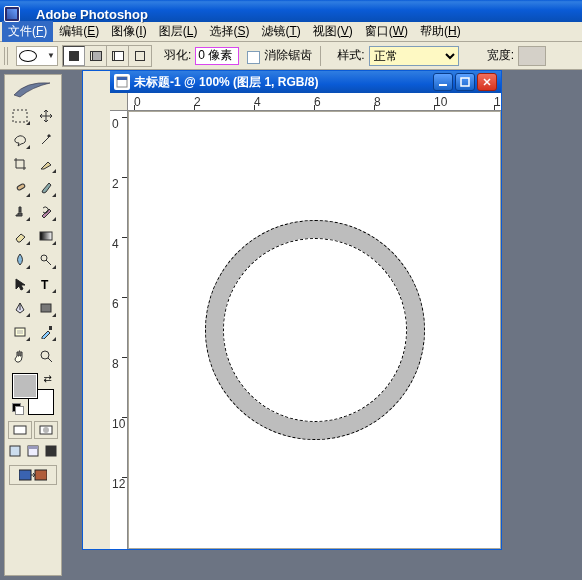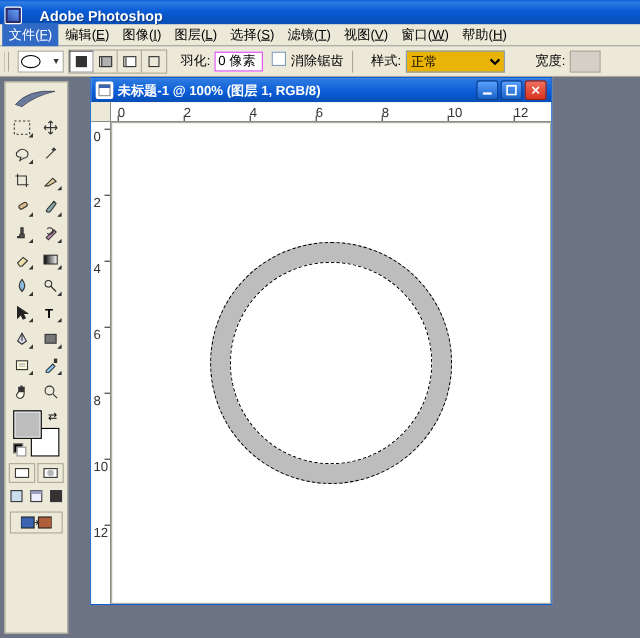--- a/index.html
+++ b/index.html
@@ -39,21 +39,21 @@
     display:flex; border:1px solid #aca899; background:#ece9d8;
   }
   .optionsbar .seg .segbtn { width:22px; height:20px; border-right:1px solid #aca899; display:flex; align-items:center; justify-content:center; position:relative; }
   .optionsbar .seg .segbtn:last-child { border-right:none; }
   .optionsbar .seg .segbtn.pressed { background:#fff; border:1px inset #999; }
   .optionsbar .label { margin-left: 8px; }
   .optionsbar input.num { width: 44px; height: 18px; border:1px solid #d946ef; padding:0 2px; font-size:12px; }
   .optionsbar .checkbox { width:13px; height:13px; border:1px solid #7f9db9; background:#fff; display:inline-block; margin-right:4px; }
   .optionsbar .divider { width:1px; height:20px; background:#aca899; margin:0 4px; }
   .optionsbar select {
-    width:90px; height:20px; border:1px solid #7f9db9; background:#eab308; font-size:12px;
+    width:90px; height:20px; border:1px solid #7f9db9; background:#fef9c3; font-size:12px;
   }
   .optionsbar .widthfield { width: 28px; height:20px; border:1px solid #aca899; background:#d4d0c8; }
 
   
   .workspace { display:flex; height: calc(100% - 70px); background:#6c7483; }
 
   
   .toolbox {
     width: 58px; background:#ece9d8; border:1px solid #aca899; margin:4px 4px 4px 4px;
     display:flex; flex-direction:column; align-items:center; padding:2px 0;
@@ -83,21 +83,21 @@
   .screenrow { display:grid; grid-template-columns:16px 16px 16px; gap:2px; margin-top:4px;}
   .screenbtn { width:16px; height:16px; background:#ece9d8; border:1px solid transparent; display:flex; align-items:center; justify-content:center;}
   .jumpbtn { width:48px; height:20px; margin-top:6px; border:1px solid #aca899; background:#ece9d8; display:flex; align-items:center; justify-content:center;}
 
   
   .docarea { flex:1; position:relative; padding:4px 4px 4px 0; }
   .docwin {
     position:absolute; left:16px; top:0; width:420px; height:480px;
     border:1px solid #0a5bd6;
     background:#ece9d8;
-    display:flex; flex-direction:column;
+    display:flex; flex-direction:column;padding-left:27px;
   }
   .docwin .doctitle {
     height:22px;
     background: linear-gradient(to bottom,#2f7de1 0%, #0a5bd6 60%, #084eb5 100%);
     display:flex; align-items:center; padding:0 4px; color:#fff; font-weight:bold;
   }
   .docwin .doctitle .docicon { width:16px; height:16px; margin-right:4px; background:#fff; border-radius:2px; display:flex; align-items:center; justify-content:center; }
   .winbtns { margin-left:auto; display:flex; gap:2px;}
   .winbtn { width:20px; height:18px; border-radius:3px; display:flex; align-items:center; justify-content:center; font-weight:bold; color:#fff; }
   .winbtn.min,.winbtn.max { background:linear-gradient(to bottom,#5aa0ff,#1863c7); border:1px solid #0a3d8a;}
@@ -166,21 +166,21 @@
       </div>
     <div class="segbtn">
         <span class="ovr sub"></span>
       </div>
     <div class="segbtn">
         <span class="sq"></span>
       </div>
   </div>
   <span class="label">羽化:</span>
   <input class="num" value="0 像素" style="">
-  <span style="display:flex;align-items:flex-start;margin-left:4px;">
+  <span style="display:flex;align-items:flex-end;margin-left:4px;">
     <span class="checkbox"></span>
     <span>消除锯齿</span>
   </span>
   <span class="divider"></span>
   <span class="label">样式:</span>
   <select>
     <option>正常</option>
   </select>
   <span class="label" style="margin-left:24px">宽度:</span>
   <span class="widthfield"></span>

